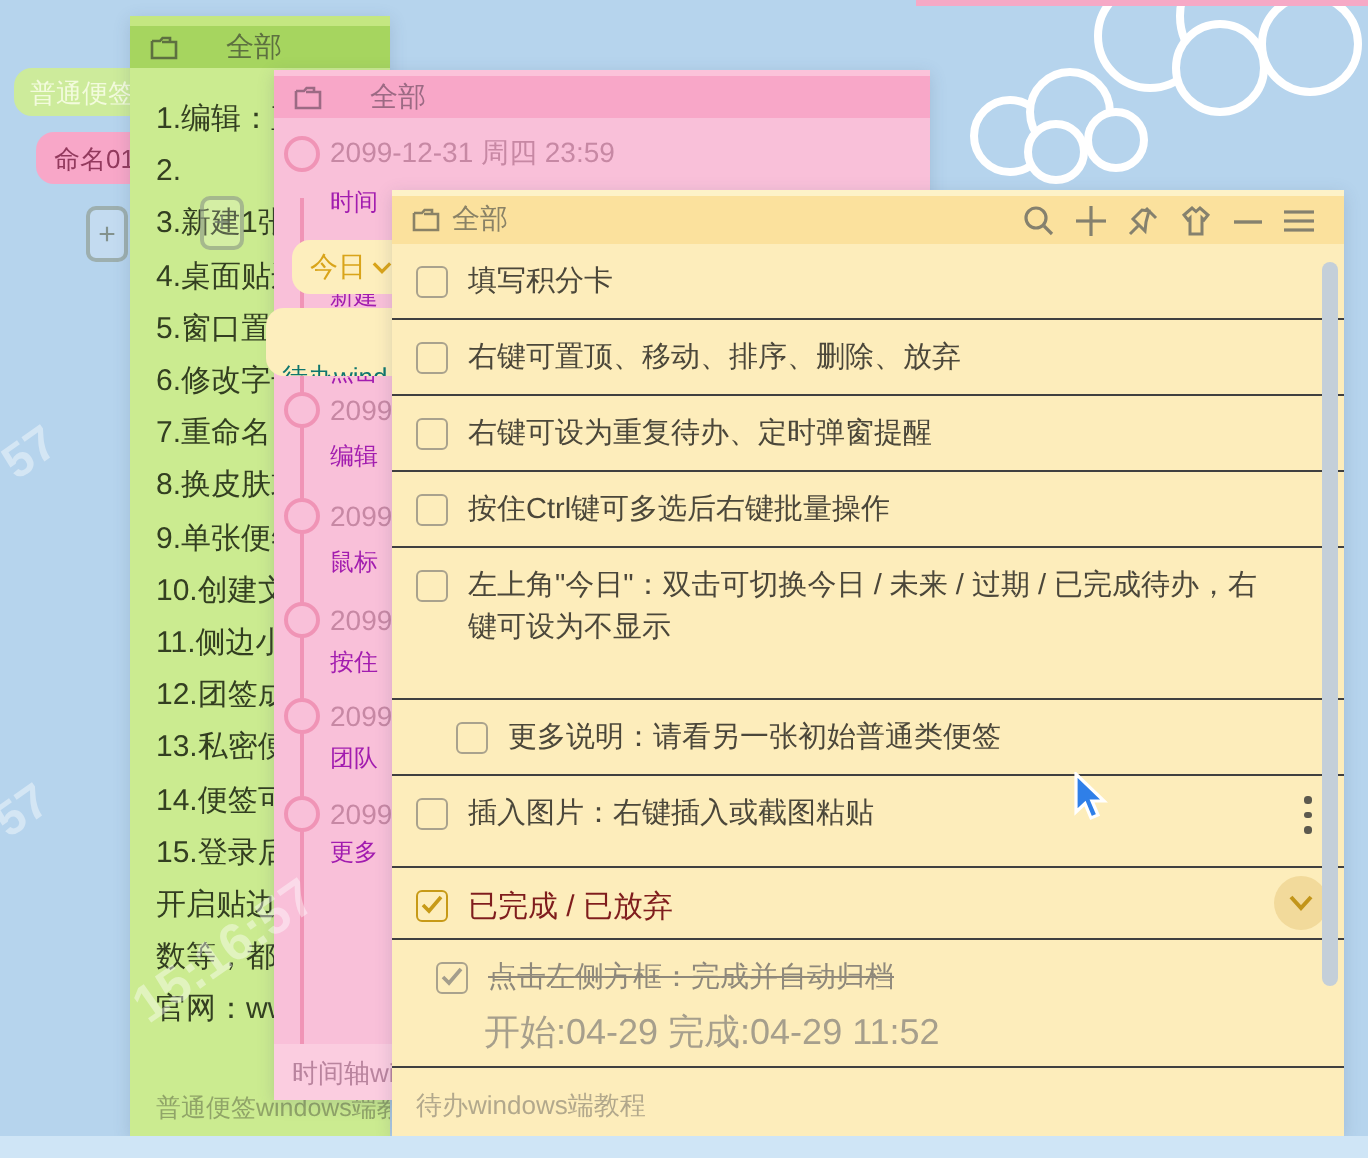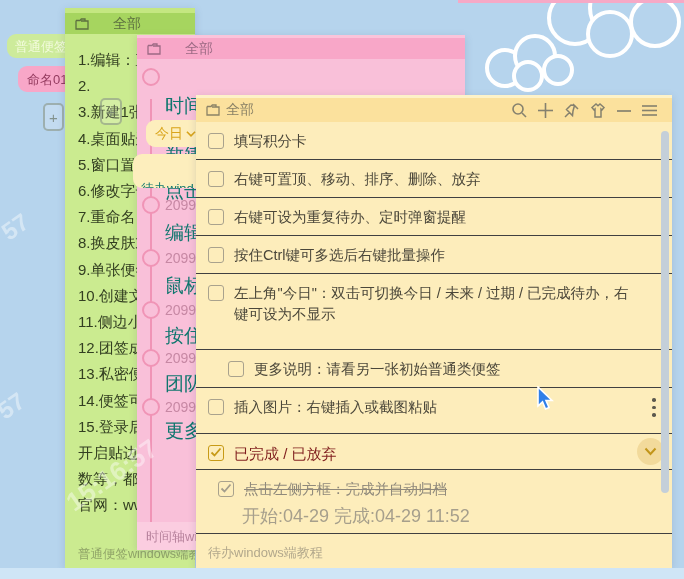--- a/index.html
+++ b/index.html
@@ -21,21 +21,21 @@
   .green-list li{font-size:15px;line-height:26.2px;color:#333f21;white-space:nowrap;}
   .green-footer{position:absolute;left:0;bottom:0;width:100%;height:28px;box-sizing:border-box;
     padding:6px 0 0 13px;font-size:12.5px;color:#90a468;white-space:nowrap;overflow:hidden;}
 
   
   .pink-note{left:137px;top:35px;width:328px;height:515px;background:#f9c0d9;}
   .pink-note .titlebar{height:24px;background:#f8a7c8;border-top:3px solid #fbc3da;color:#9c6a84;}
   .p-line{position:absolute;left:13px;top:40px;width:2px;height:442px;background:#f094b6;}
   .p-circle{position:absolute;left:5px;width:14px;height:14px;border:2px solid #f094b6;border-radius:50%;background:#f9c0d9;}
   .p-date{position:absolute;left:28px;font-size:14px;color:#c788a4;white-space:nowrap;}
-  .p-text{position:absolute;left:28px;font-size:19px;color:#0f766e;white-space:nowrap;}
+  .p-text{position:absolute;left:28px;font-size:12px;color:#a21caf;white-space:nowrap;}
   .pink-body{position:absolute;left:0;top:24px;right:0;bottom:0;}
   .pink-footer{position:absolute;left:0;bottom:0;width:100%;height:28px;background:#fbcde0;
     box-sizing:border-box;padding:6px 0 0 9px;font-size:13px;color:#b9849e;white-space:nowrap;}
 
   
   .yellow-note{left:196px;top:95px;width:476px;height:473px;background:#fdedbb;display:flex;flex-direction:column;}
   .yellow-note .titlebar{height:27px;background:#fbe19d;border-top:3px solid #fdf2c8;color:#8a8266;justify-content:space-between;}
   .tb-left{display:flex;align-items:center;gap:6px;}
   .tb-icons{display:flex;align-items:center;gap:9px;padding-right:4px;}
   .tb-icons svg{display:block;}
@@ -151,20 +151,21 @@
     </div>
     <div class="pink-body">
       <div class="p-line"></div>
       <div class="p-circle" style="top:9px;"></div>
       <div class="p-circle" style="top:137px;"></div>
       <div class="p-circle" style="top:190px;"></div>
       <div class="p-circle" style="top:242px;"></div>
       <div class="p-circle" style="top:290px;"></div>
       <div class="p-circle" style="top:339px;"></div>
 
+      <div class="p-date" style="top:9px;">2099-12-31 周四 23:59</div>
       <div class="p-date" style="top:138px;">2099-</div>
       <div class="p-date" style="top:191px;">2099-</div>
       <div class="p-date" style="top:243px;">2099-</div>
       <div class="p-date" style="top:291px;">2099-</div>
       <div class="p-date" style="top:340px;">2099-</div>
 
       <div class="p-text" style="top:34px;">时间</div>
       <div class="p-text" style="top:81px;">新建</div>
       <div class="p-text" style="top:119px;">点击</div>
       <div class="p-text" style="top:161px;">编辑</div>

